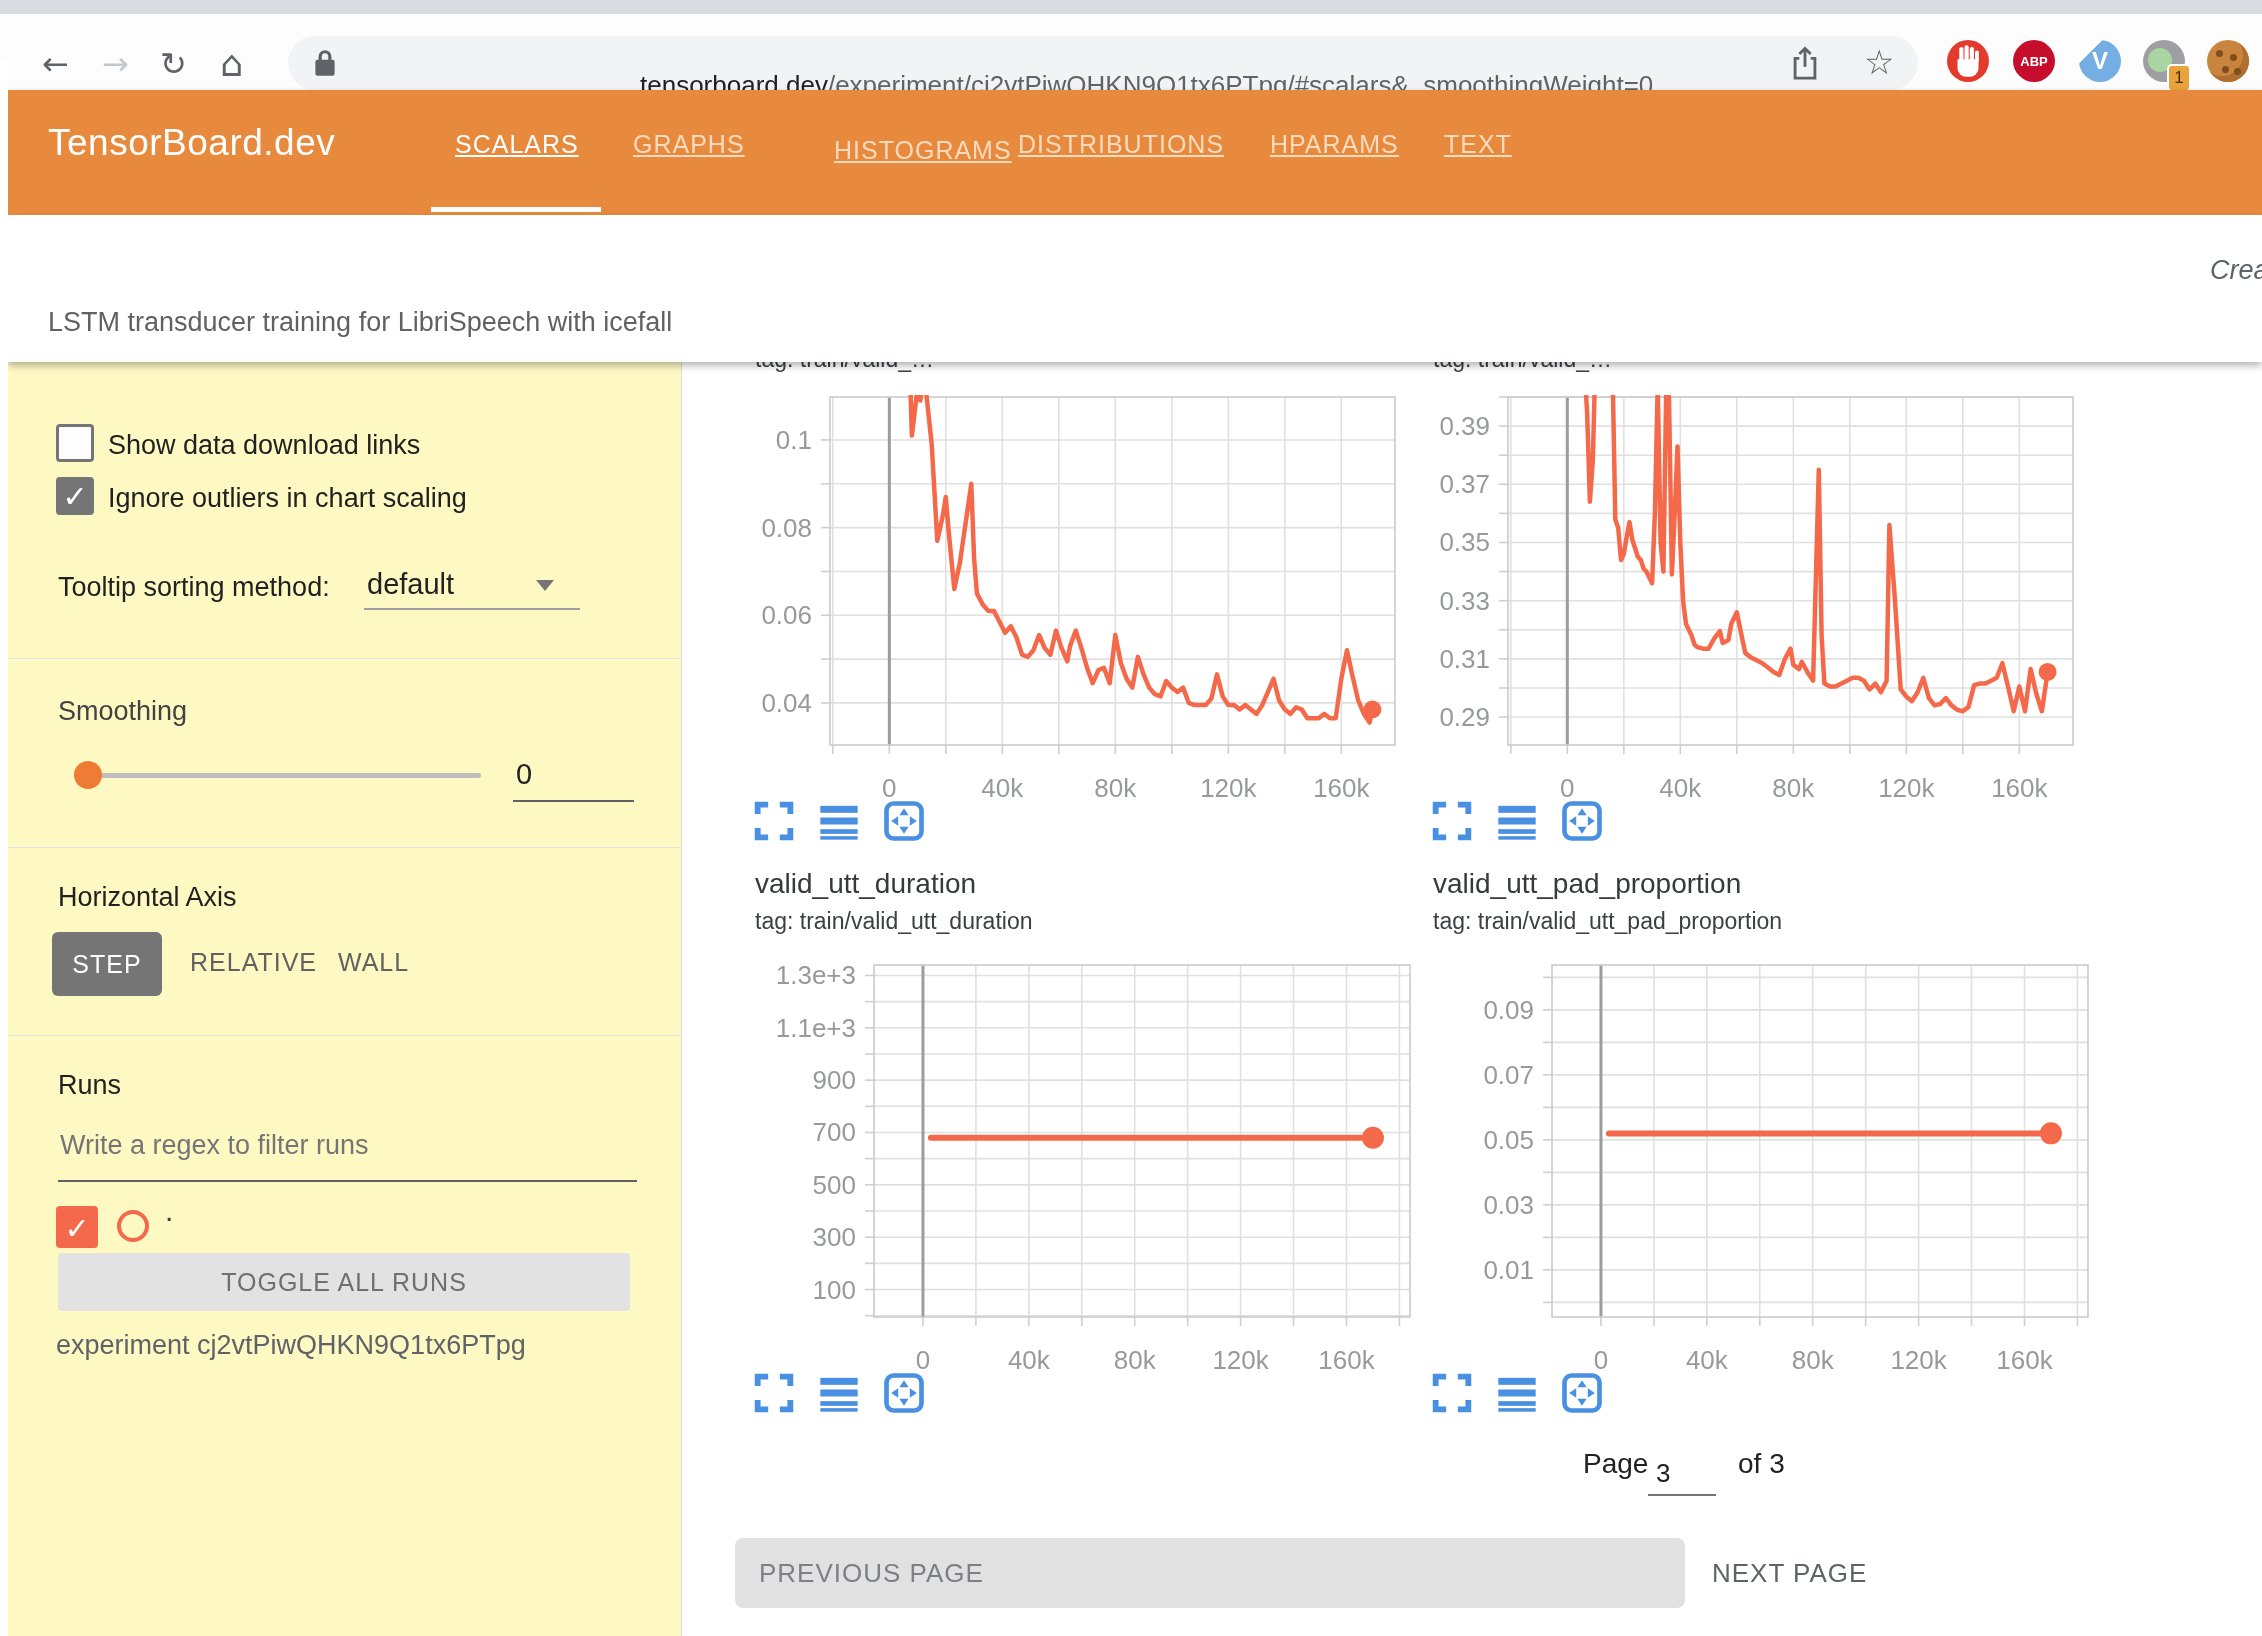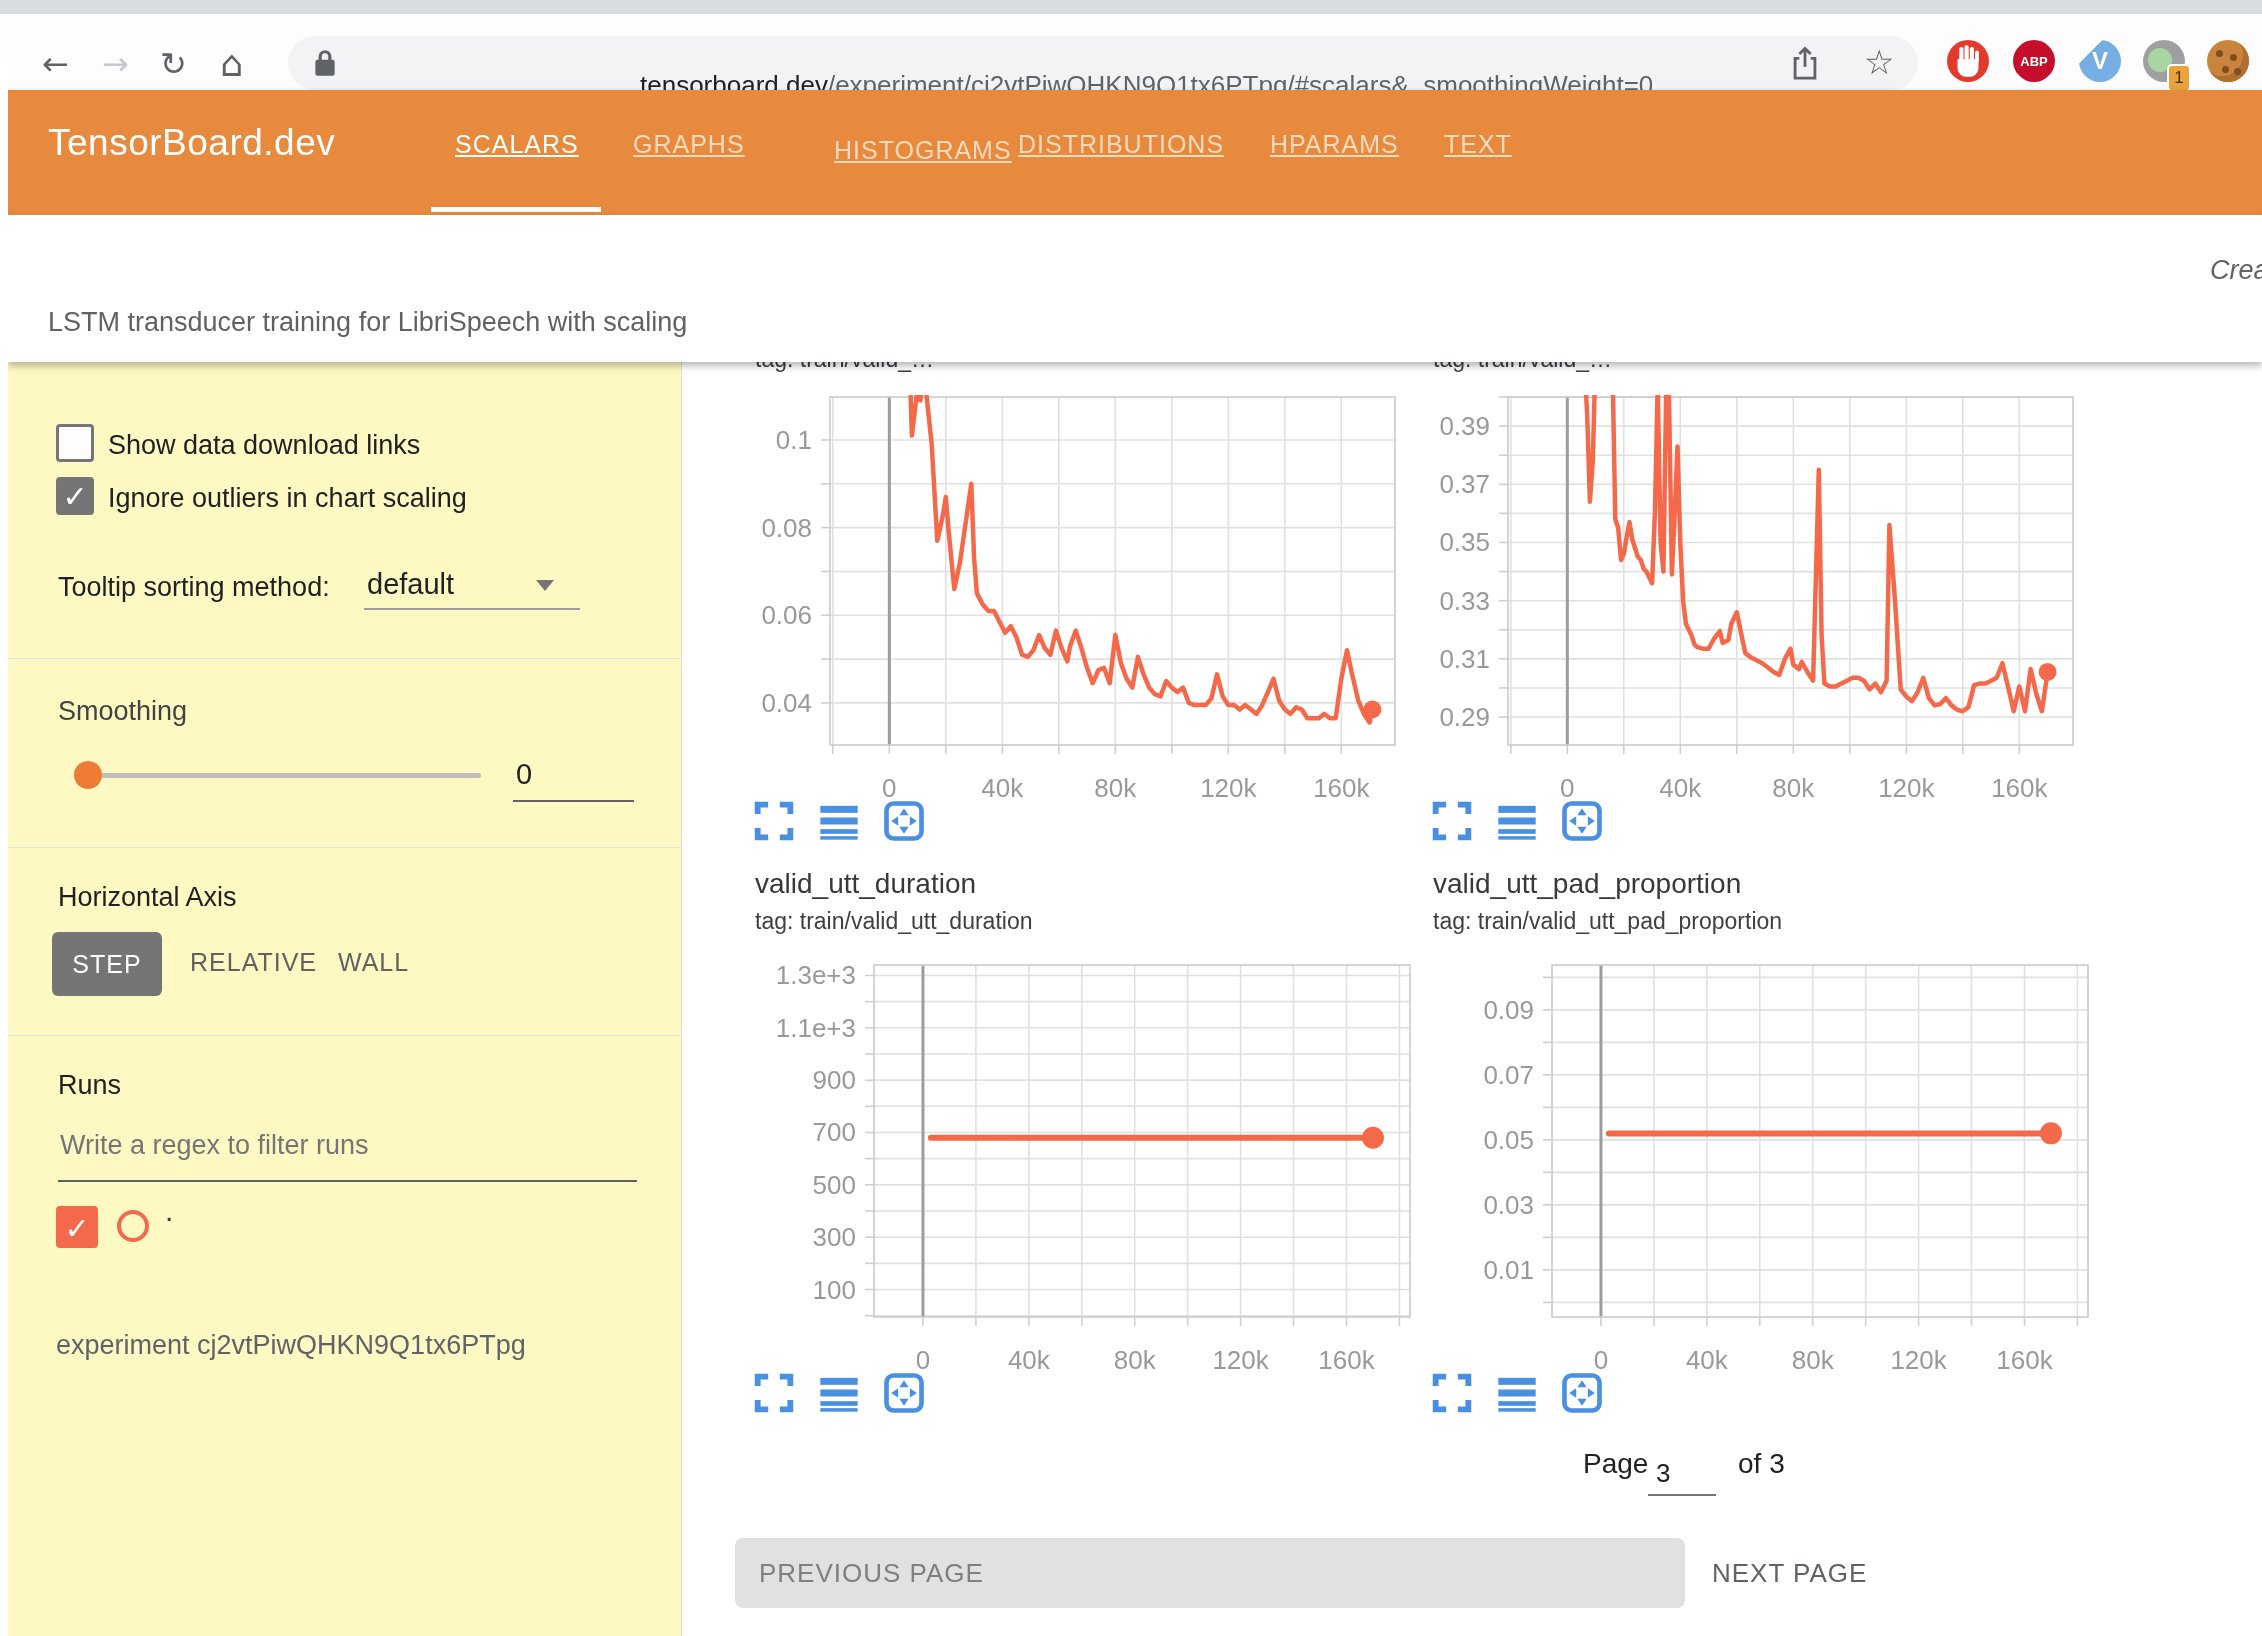--- a/index.html
+++ b/index.html
@@ -116,21 +116,21 @@
     <span class="abs" id="tabunderline"></span>
     <span class="abs navtab" style="left:625px;">GRAPHS</span>
     <span class="abs navtab" style="left:826px;margin-top:6px;">HISTOGRAMS</span>
     <span class="abs navtab" style="left:1010px;">DISTRIBUTIONS</span>
     <span class="abs navtab" style="left:1262px;">HPARAMS</span>
     <span class="abs navtab" style="left:1436px;">TEXT</span>
   </div>
 
   <div class="abs" id="subheader">
     <span class="abs" id="created">Crea</span>
-    <span class="abs" id="descr">LSTM transducer training for LibriSpeech with scaling</span>
+    <span class="abs" id="descr">LSTM transducer training for LibriSpeech with icefall</span>
   </div>
 
   <div class="abs" id="sidebar">
     <span class="abs cb" style="left:48px;top:62px;"></span>
     <span class="abs sb-label" style="left:100px;top:68px;">Show data download links</span>
     <span class="abs cb checked" style="left:48px;top:115px;">✓</span>
     <span class="abs sb-label" style="left:100px;top:121px;">Ignore outliers in chart scaling</span>
 
     <span class="abs sb-label" style="left:50px;top:210px;">Tooltip sorting method:</span>
     <span class="abs" style="left:359px;top:206px;font-size:29px;color:#212121;">default</span>
@@ -151,20 +151,21 @@
     <span class="abs axisopt" style="left:330px;top:586px;">WALL</span>
 
     <span class="abs divider" style="top:673px;"></span>
     <span class="abs sb-label" style="left:50px;top:708px;">Runs</span>
     <span class="abs" style="left:52px;top:768px;font-size:27px;color:#757575;">Write a regex to filter runs</span>
     <span class="abs underline" style="left:50px;top:818px;width:579px;background:#616161;"></span>
 
     <span class="abs cb checked orange" style="left:48px;top:844px;width:42px;height:42px;line-height:40px;">✓</span>
     <span class="abs" id="runring" style="top:848px;left:109px;"></span>
     <span class="abs" style="left:157px;top:832px;font-size:30px;color:#424242;">.</span>
+    <div class="abs" id="togglebtn" style="top:891px;left:50px;">TOGGLE ALL RUNS</div>
     <span class="abs" style="left:48px;top:968px;font-size:27px;color:#5f6368;">experiment cj2vtPiwQHKN9Q1tx6PTpg</span>
   </div>
 
   <div class="abs" id="main">
     <div id="maincanvas">
 
       <span class="abs charttag" style="left:755px;top:346px;">tag: train/valid_…</span>
       <span class="abs charttag" style="left:1433px;top:346px;">tag: train/valid_…</span>
 
       <div class="plotbox" style="left: 700px; top: 387px; width: 735px; height: 426px;"><svg viewBox="0 0 735 426" width="735" height="426">

